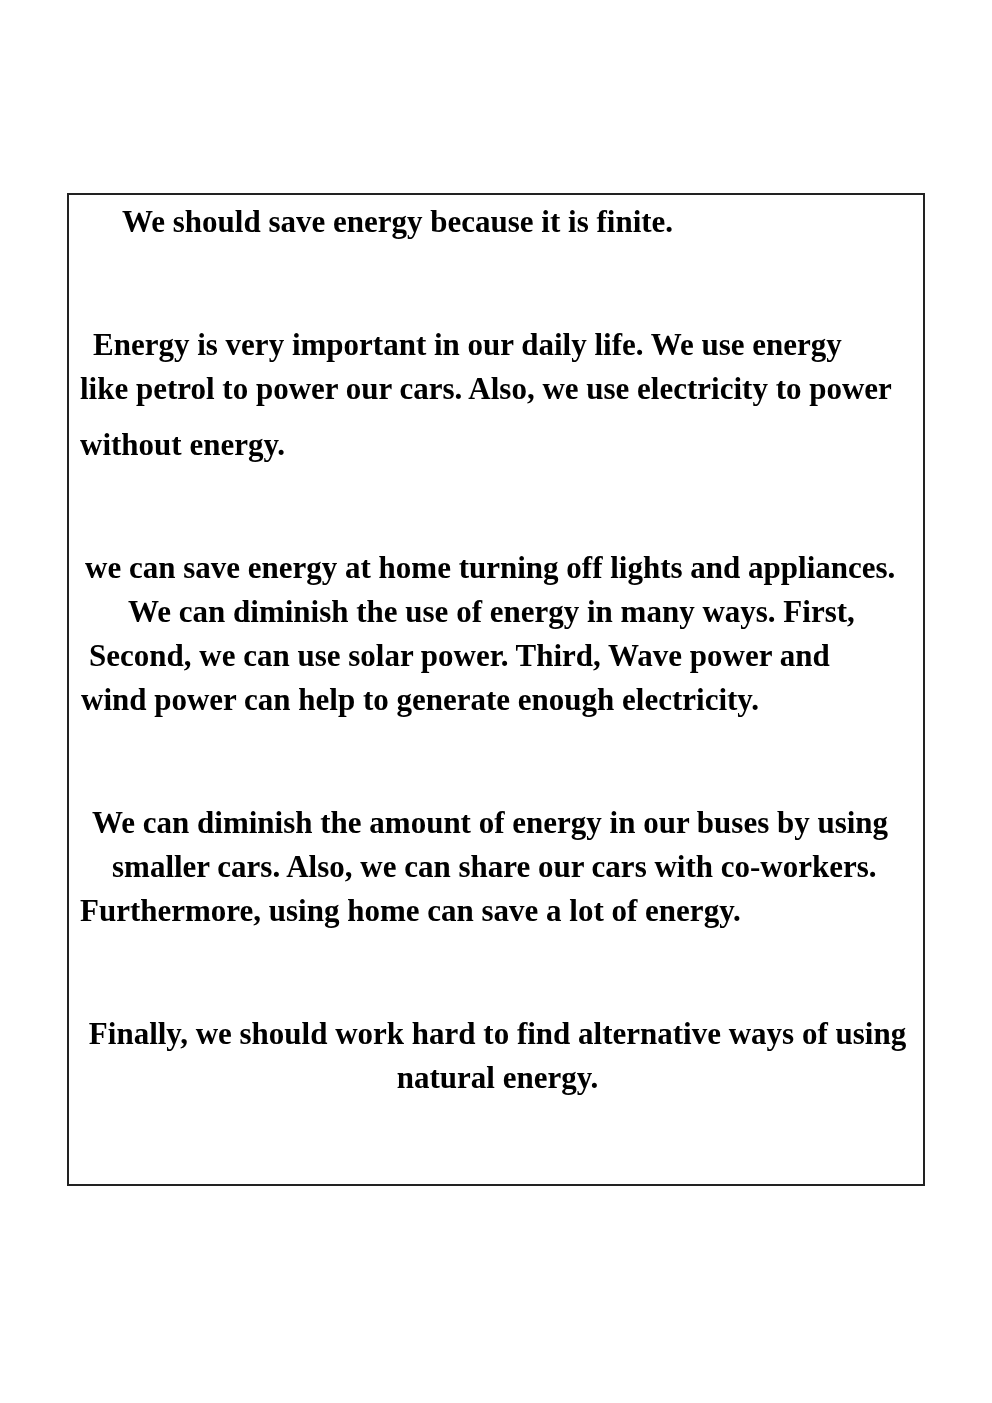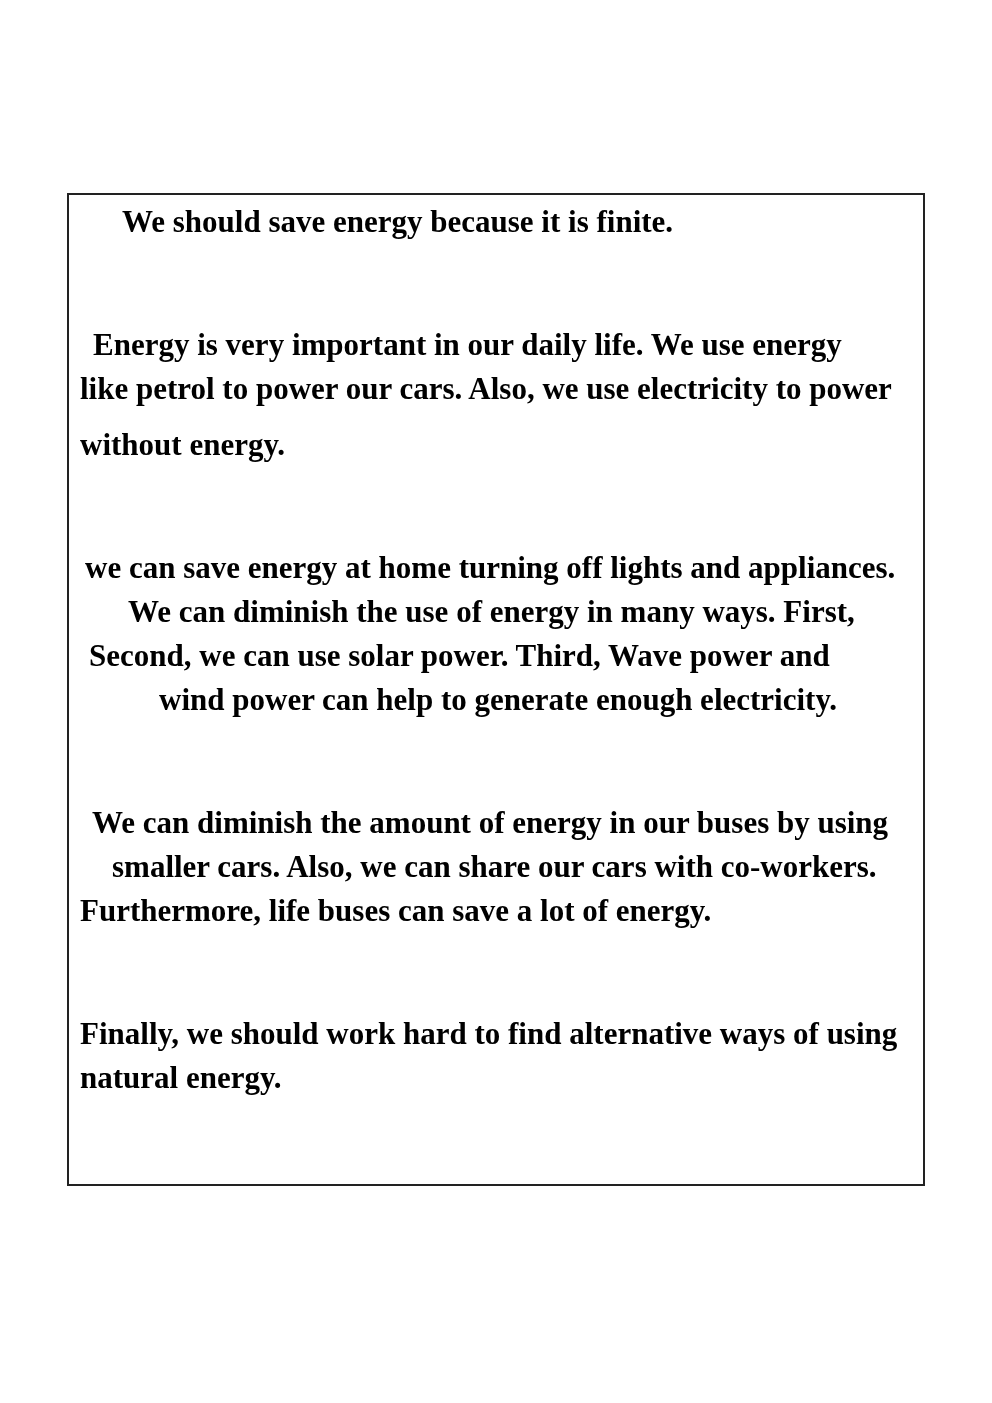--- a/index.html
+++ b/index.html
@@ -34,20 +34,21 @@
     background: #ffffff;
     padding: 5px 8px 40px 11px;
     overflow: hidden;
     font-weight: bold;
   }
   .paragraph {
     margin: 0 0 79px 0;
   }
   .paragraph:last-child {
     margin-bottom: 0;
+    text-align: center;
   }
   .line {
     font-size: 31px;
     line-height: 44px;
     white-space: pre;
     color: #000000;
   }
 </style>
 </head>
 <body style="background: rgb(255, 255, 255);">
@@ -59,25 +60,25 @@
       </div>
       <div class="paragraph">
         <div class="line" style="padding-left: 13px;">Energy is very important in our daily life. We use energy</div>
         <div class="line" style="padding-left: 0px;">like petrol to power our cars. Also, we use electricity to power</div>
         <div class="line" style="padding-left: 0px; margin-top: 12px;">without energy.</div>
       </div>
       <div class="paragraph">
         <div class="line" style="padding-left: 5px;">we can save energy at home turning off lights and appliances.</div>
         <div class="line" style="padding-left: 48px;">We can diminish the use of energy in many ways. First,</div>
         <div class="line" style="padding-left: 9px;">Second, we can use solar power. Third, Wave power and</div>
-        <div class="line" style="padding-left: 1px; text-align: center;">wind power can help to generate enough electricity.</div>
+        <div class="line" style="padding-left: 1px;">wind power can help to generate enough electricity.</div>
       </div>
       <div class="paragraph">
         <div class="line" style="padding-left: 12px;">We can diminish the amount of energy in our buses by using</div>
         <div class="line" style="padding-left: 0px; margin-left: 32px;">smaller cars. Also, we can share our cars with co-workers.</div>
-        <div class="line" style="padding-left: 0px;">Furthermore, life buses can save a lot of energy.</div>
+        <div class="line" style="padding-left: 0px;">Furthermore, using home can save a lot of energy.</div>
       </div>
       <div class="paragraph">
         <div class="line" style="padding-left: 0px;">Finally, we should work hard to find alternative ways of using</div>
         <div class="line" style="padding-left: 0px;">natural energy.</div>
       </div>
     </div>
 </div>
 
 </body></html>

